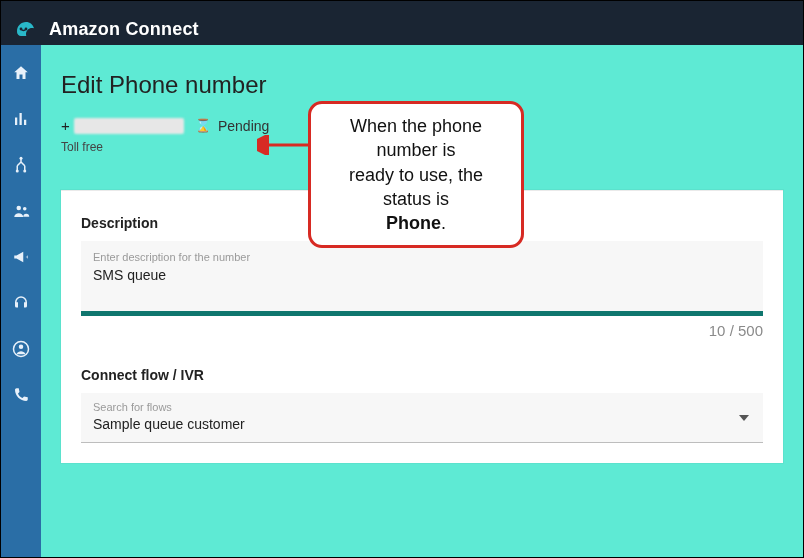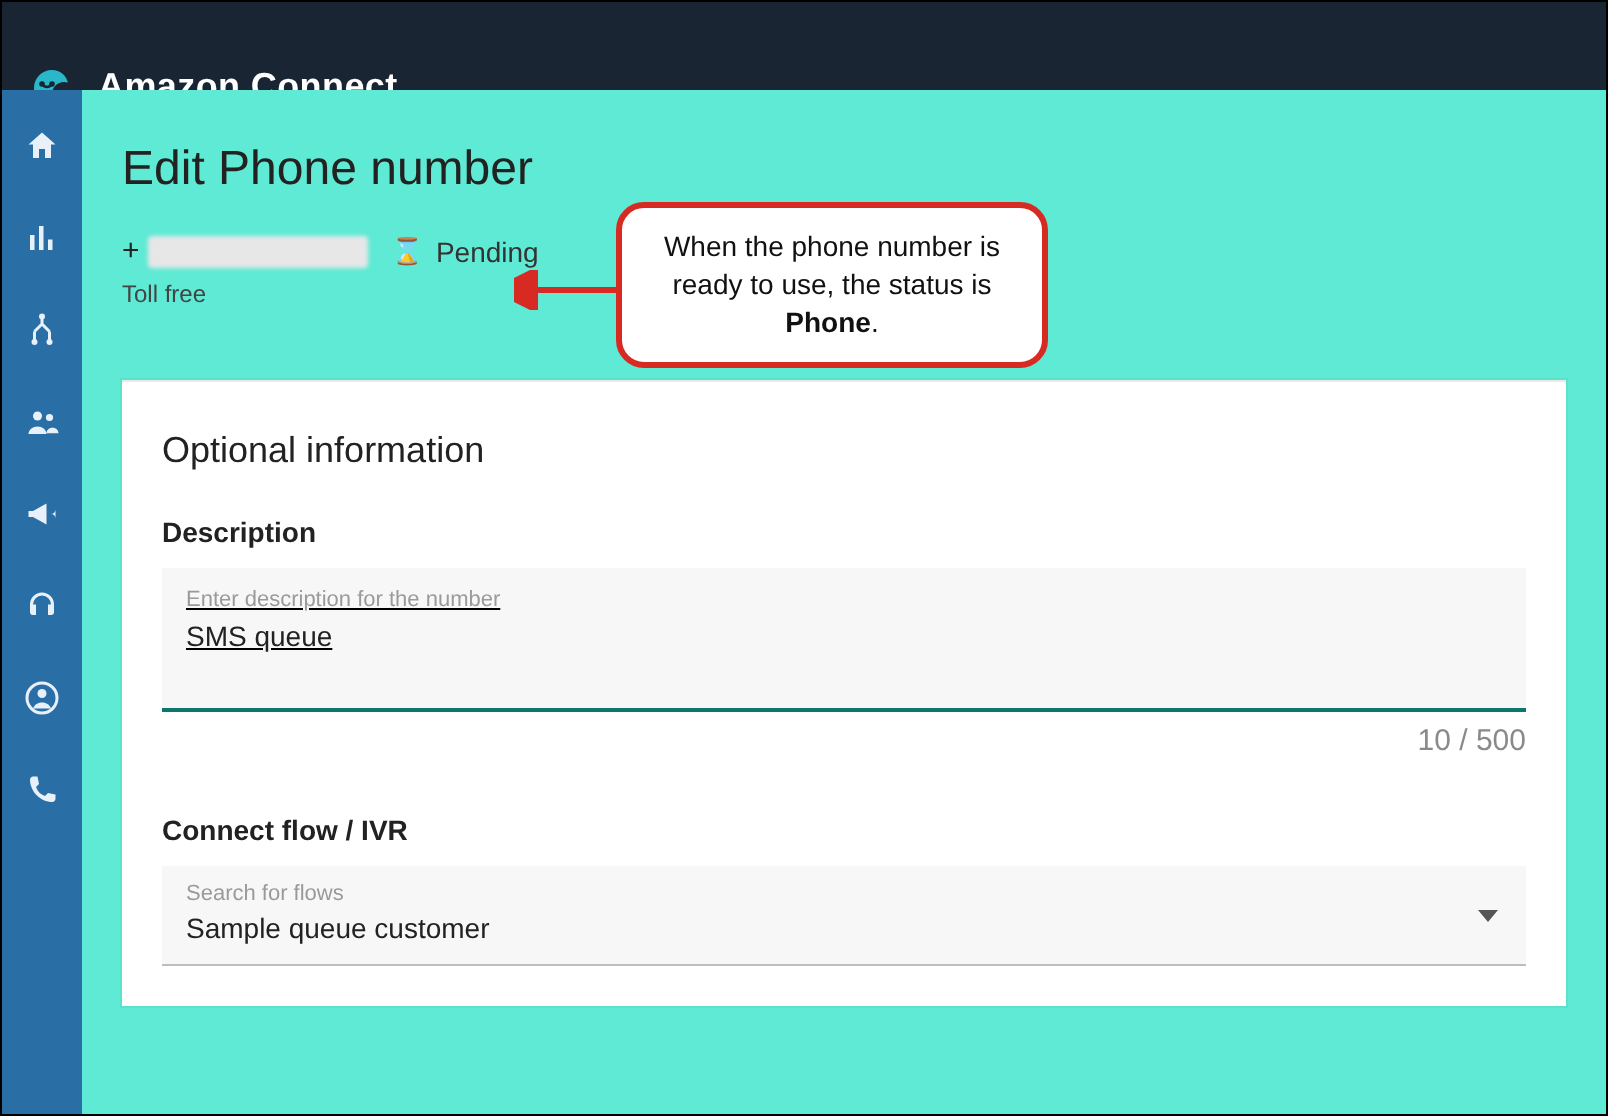--- a/index.html
+++ b/index.html
@@ -11,21 +11,21 @@
     overflow: hidden;
     border: 1px solid #000;
     position: relative;
   }
   
   .topbar {
     background: #1a2533;
     color: #fff;
     height: 57px;
     display: flex;
-    align-items: flex-end;
+    align-items: center;
     padding-left: 10px;
   }
   .topbar .logo-wrap {
     display: flex;
     align-items: center;
     gap: 10px;
   }
   .topbar .brand {
     font-size: 18px;
     font-weight: 600;
@@ -120,24 +120,23 @@
     margin-bottom: 22px;
   }
   .field-label {
     font-size: 14px;
     font-weight: 600;
     color: #222;
     margin-bottom: 10px;
   }
   .textarea-wrap {
     background: #f7f7f7;
-    border-bottom: 2px solid #0f766e;
+    border-bottom: 5px solid #0f766e;
     padding: 10px 12px 28px 12px;
     position: relative;
-    text-decoration: underline;
   }
   .textarea-wrap .placeholder {
     font-size: 11px;
     color: #9a9a9a;
     margin-bottom: 4px;
   }
   .textarea-wrap .value {
     font-size: 14px;
     color: #222;
   }
@@ -177,21 +176,21 @@
   
   .callout {
     position: absolute;
     top: 100px;
     left: 307px;
     width: 216px;
     background: #fff;
     border: 3px solid #d72a23;
     border-radius: 14px;
     padding: 10px 14px;
-    font-size: 14px;
+    font-size: 18px;
     color: #111;
     text-align: center;
     line-height: 1.35;
     z-index: 10;
   }
   .callout b { font-weight: 700; }
   .arrow {
     position: absolute;
     top: 134px;
     left: 256px;
@@ -276,21 +275,20 @@
       <span class="blurred"></span>
     </span>
     <span class="status">
       <span class="hourglass">⌛</span>
       <span>Pending</span>
     </span>
   </div>
   <div class="number-type">Toll free</div>
 
   <div class="card">
-    <h2>Optional information</h2>
 
     <div class="field-label">Description</div>
     <div class="textarea-wrap">
       <div class="placeholder">Enter description for the number</div>
       <div class="value">SMS queue</div>
     </div>
     <div class="counter">10 / 500</div>
 
     <div class="select-section">
       <div class="field-label">Connect flow / IVR</div>

